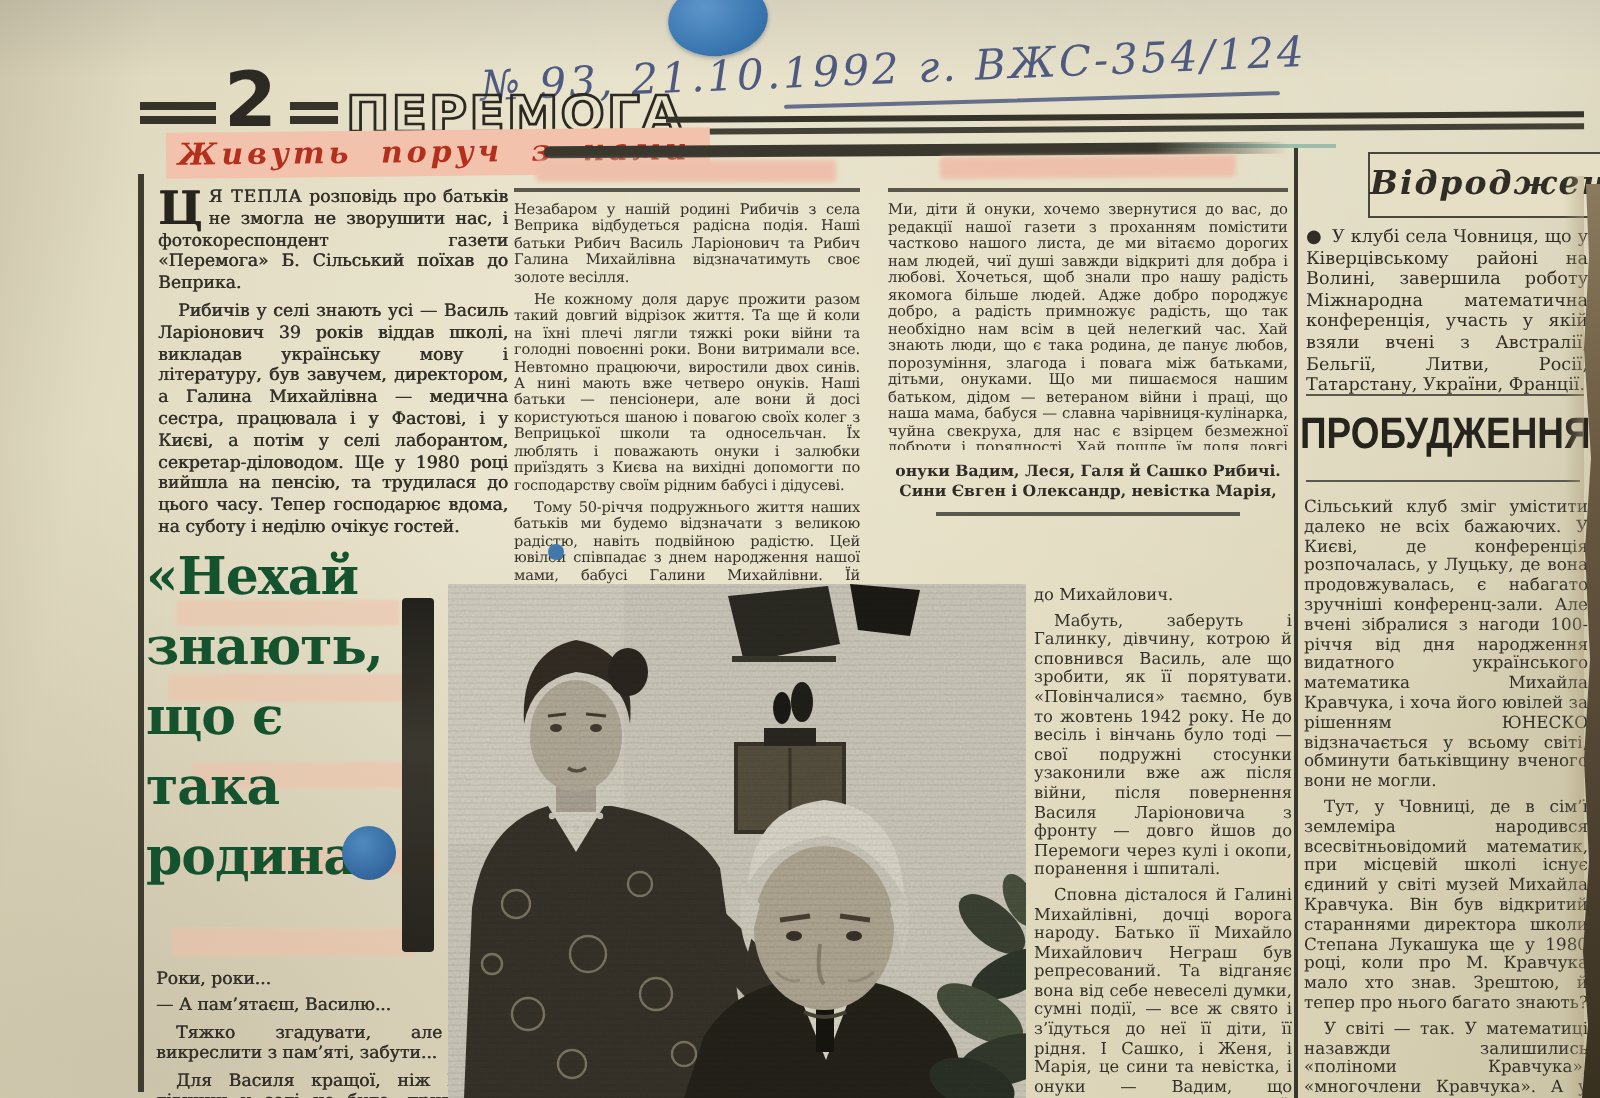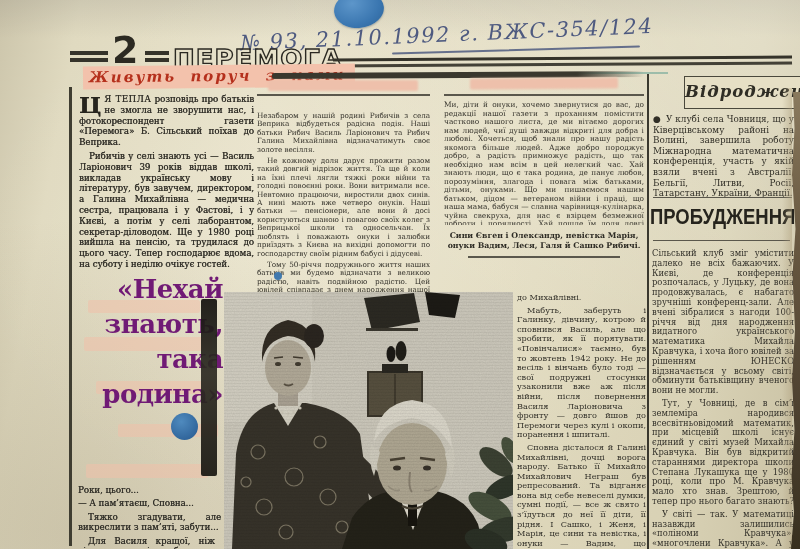--- a/index.html
+++ b/index.html
@@ -51,32 +51,32 @@
   
   .intro{left:79px;top:94px;width:175px;font-size:8.6px;line-height:10.8px;
     text-shadow:.3px 0 0 currentColor;}
   .dropcap{float:left;font:bold 23px/20px "DejaVu Serif",serif;color:#26241d;
     margin:1px 3px 0 0;}
   .lead{font-weight:normal;letter-spacing:.5px;}
 
   
   .toplineA{left:257px;top:94px;width:173px;height:1.5px;background:#5a574c;}
   .toplineB{left:444px;top:94px;width:200px;height:1.5px;background:#5a574c;}
-  .colA{left:257px;top:112px;width:173px;height:191px;overflow:hidden;
+  .colA{left:257px;top:101px;width:173px;height:191px;overflow:hidden;
     font-size:7.3px;line-height:8.4px;letter-spacing:-.1px;}
   .colB{left:444px;top:101px;width:200px;}
   .colB .body{font-size:7.4px;line-height:8.5px;max-height:124px;overflow:hidden;
     text-align:justify;}
   .signature{margin-top:6px;font:bold 7.8px/10px "DejaVu Serif",serif;
     text-align:center;color:#2e2c25;}
   .sigrule{margin:5px auto 0;width:152px;height:1.5px;background:#5a574c;}
 
   
-  .headline{left:73px;top:272px;width:150px;text-align:right;
-    font:bold 26px/35px "DejaVu Serif",serif;color:#701a75;letter-spacing:-.5px;}
+  .headline{left:73px;top:272px;width:150px;text-align:left;
+    font:bold 26px/35px "DejaVu Serif",serif;color:#14532d;letter-spacing:-.5px;}
   .bleed{background:#f1c1aa;opacity:.55;filter:blur(.7px);border-radius:2px;}
   .dark-strip{left:201px;top:299px;width:16px;height:177px;border-radius:2px;opacity:.93;
     background:linear-gradient(180deg,#14130f,#2e2c24 42%,#191812);}
   .blue-dot{left:171px;top:413px;width:27px;height:27px;border-radius:50%;
     background:radial-gradient(circle at 38% 32%, #4f8abe, #32679d 70%, #2a5a8c);}
   .blue-dot-small{left:274px;top:272px;width:8px;height:8px;border-radius:50%;
     background:#4179ae;}
 
   
   .memories{left:78px;top:485px;width:181px;height:64px;overflow:hidden;
@@ -152,44 +152,45 @@
 <div class="abs txt colA">
   <p class="noindent">Незабаром у нашій родині Рибичів з села Веприка відбудеться радісна подія. Наші батьки Рибич Василь Ларіонович та Рибич Галина Михайлівна відзначатимуть своє золоте весілля.</p>
   <p>Не кожному доля дарує прожити разом такий довгий відрізок життя. Та ще й коли на їхні плечі лягли тяжкі роки війни та голодні повоєнні роки. Вони витримали все. Невтомно працюючи, виростили двох синів. А нині мають вже четверо онуків. Наші батьки — пенсіонери, але вони й досі користуються шаною і повагою своїх колег з Веприцької школи та односельчан. Їх люблять і поважають онуки і залюбки приїздять з Києва на вихідні допомогти по господарству своїм рідним бабусі і дідусеві.</p>
   <p>Тому 50-річчя подружнього життя наших батьків ми будемо відзначати з великою радістю, навіть подвійною радістю. Цей ювілей співпадає з днем народження нашої мами, бабусі Галини Михайлівни. Їй виповниться 69 років.</p>
 </div>
 <div class="abs colB">
   <div class="txt body">
       <p class="noindent">Ми, діти й онуки, хочемо звернутися до вас, до редакції нашої газети з проханням помістити частково нашого листа, де ми вітаємо дорогих нам людей, чиї душі завжди відкриті для добра і любові. Хочеться, щоб знали про нашу радість якомога більше людей. Адже добро породжує добро, а радість примножує радість, що так необхідно нам всім в цей нелегкий час. Хай знають люди, що є така родина, де панує любов, порозуміння, злагода і повага між батьками, дітьми, онуками. Що ми пишаємося нашим батьком, дідом — ветераном війни і праці, що наша мама, бабуся — славна чарівниця-кулінарка, чуйна свекруха, для нас є взірцем безмежної доброти і порядності. Хай пошле їм доля довгі роки життя, щоб поряд з ними іншим було завжди радісно і затишно.</p>
     </div>
   <div class="signature">
+    <div>онуки Вадим, Леся, Галя й Сашко Рибичі.</div>
     <div>Сини Євген і Олександр, невістка Марія,</div>
-    <div>онуки Вадим, Леся, Галя й Сашко Рибичі.</div>
   </div>
   <div class="sigrule"></div>
 </div>
 <div class="abs blue-dot-small"></div>
 
 <div class="abs bleed" style="left:88px;top:300px;width:112px;height:13px;"></div>
 <div class="abs bleed" style="left:84px;top:337px;width:128px;height:14px;"></div>
 <div class="abs bleed" style="left:96px;top:381px;width:118px;height:13px;"></div>
 <div class="abs bleed" style="left:118px;top:424px;width:100px;height:13px;"></div>
 <div class="abs bleed" style="left:86px;top:464px;width:122px;height:14px;"></div>
 <div class="abs headline">
   <div>«Нехай</div>
   <div>знають,</div>
+  <div>що є</div>
   <div>така</div>
   <div>родина»</div>
 </div>
 <div class="abs dark-strip"></div>
 <div class="abs blue-dot"></div>
 
 <div class="abs txt memories">
-  <p class="noindent">Роки, цього...</p>
-  <p class="noindent">— А пам’ятаєш, Сповна...</p>
+  <p class="noindent">Роки, роки...</p>
+  <p class="noindent">— А пам’ятаєш, Василю...</p>
   <p>Тяжко згадувати, але хіба викреслити з пам’яті, забути...</p>
   <p>Для Василя кращої, ніж Галина, дівчини у селі не було, припала до душі так, що</p>
 </div>
 
 <div class="abs photo">
   <svg width="289" height="257" viewBox="0 0 289 257">
     <defs>
       <filter id="grain">
           <feTurbulence type="fractalNoise" baseFrequency="0.85" numOctaves="2"></feTurbulence>
         <feColorMatrix type="matrix" values="0 0 0 0 0  0 0 0 0 0  0 0 0 0 0  0 0 0 .09 0"></feColorMatrix>
@@ -262,21 +263,21 @@
       <ellipse cx="266" cy="215" rx="24" ry="11" transform="rotate(30 266 215)" fill="#46503c"></ellipse>
       <ellipse cx="280" cy="238" rx="26" ry="12" transform="rotate(-15 280 238)" fill="#333a2d"></ellipse>
       <ellipse cx="262" cy="250" rx="22" ry="12" transform="rotate(18 262 250)" fill="#2b3126"></ellipse>
       <ellipse cx="286" cy="158" rx="14" ry="7" transform="rotate(65 286 158)" fill="#49523e"></ellipse>
     </g>
     <rect width="289" height="257" filter="url(#grain)"></rect>
   </svg>
 </div>
 
 <div class="abs txt story">
-  <p class="noindent">до Михайлівні.</p>
+  <p class="noindent">до Михайлович.</p>
   <p>Мабуть, заберуть і Галинку, дівчину, котрою й сповнився Василь, але що зробити, як її порятувати. «Повінчалися» таємно, був то жовтень 1942 року. Не до весіль і вінчань було тоді — свої подружні стосунки узаконили вже аж після війни, після повернення Василя Ларіоновича з фронту — довго йшов до Перемоги через кулі і окопи, поранення і шпиталі.</p>
   <p>Сповна дісталося й Галині Михайлівні, дочці ворога народу. Батько її Михайло Михайлович Неграш був репресований. Та відганяє вона від себе невеселі думки, сумні події, — все ж свято і з’їдуться до неї її діти, її рідня. І Сашко, і Женя, і Марія, це сини та невістка, і онуки — Вадим, що повернувся з армії, десятикласниця Леся і Галинка, менший Сашко. Буде радість, будуть вітання, будуть посмішки і</p>
 </div>
 
 <div class="abs revival-box">
   <div class="revival-title">Відродження</div>
 </div>
 <div class="abs news-brief">
   <span class="bullet">●</span>
   <span>У клубі села Човниця, що у Ківерцівському районі на Волині, завершила роботу Міжнародна математична конференція, участь у якій взяли вчені з Австралії, Бельгії, Литви, Росії, Татарстану, України, Франції.</span>

